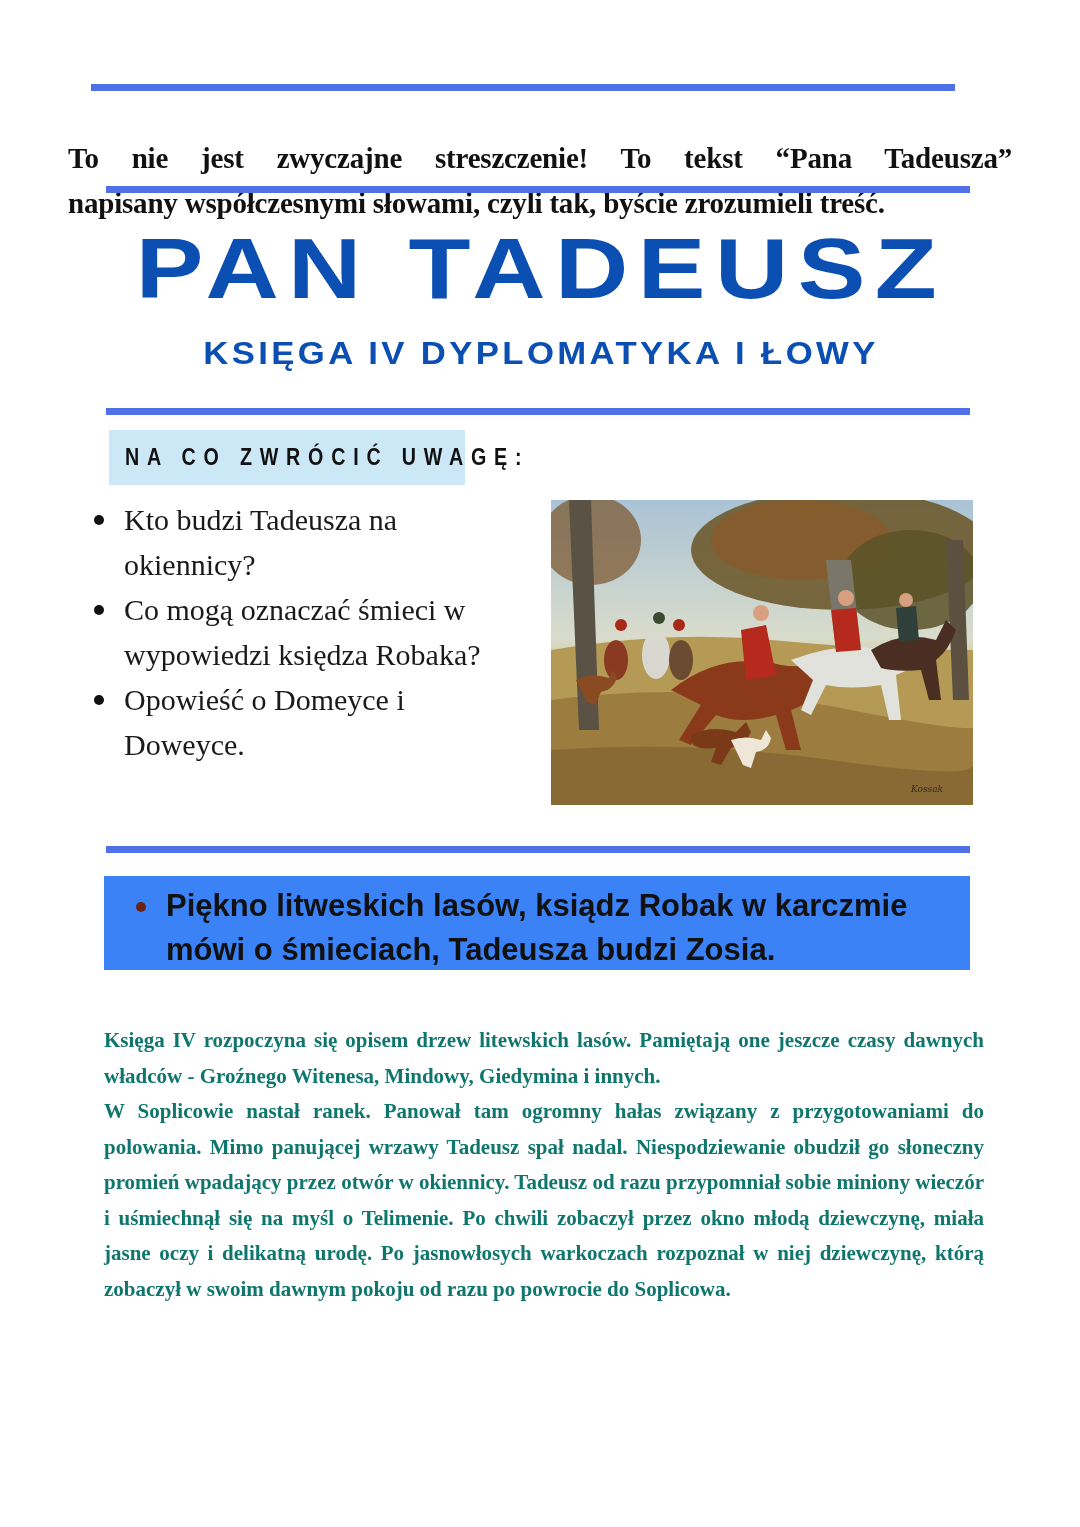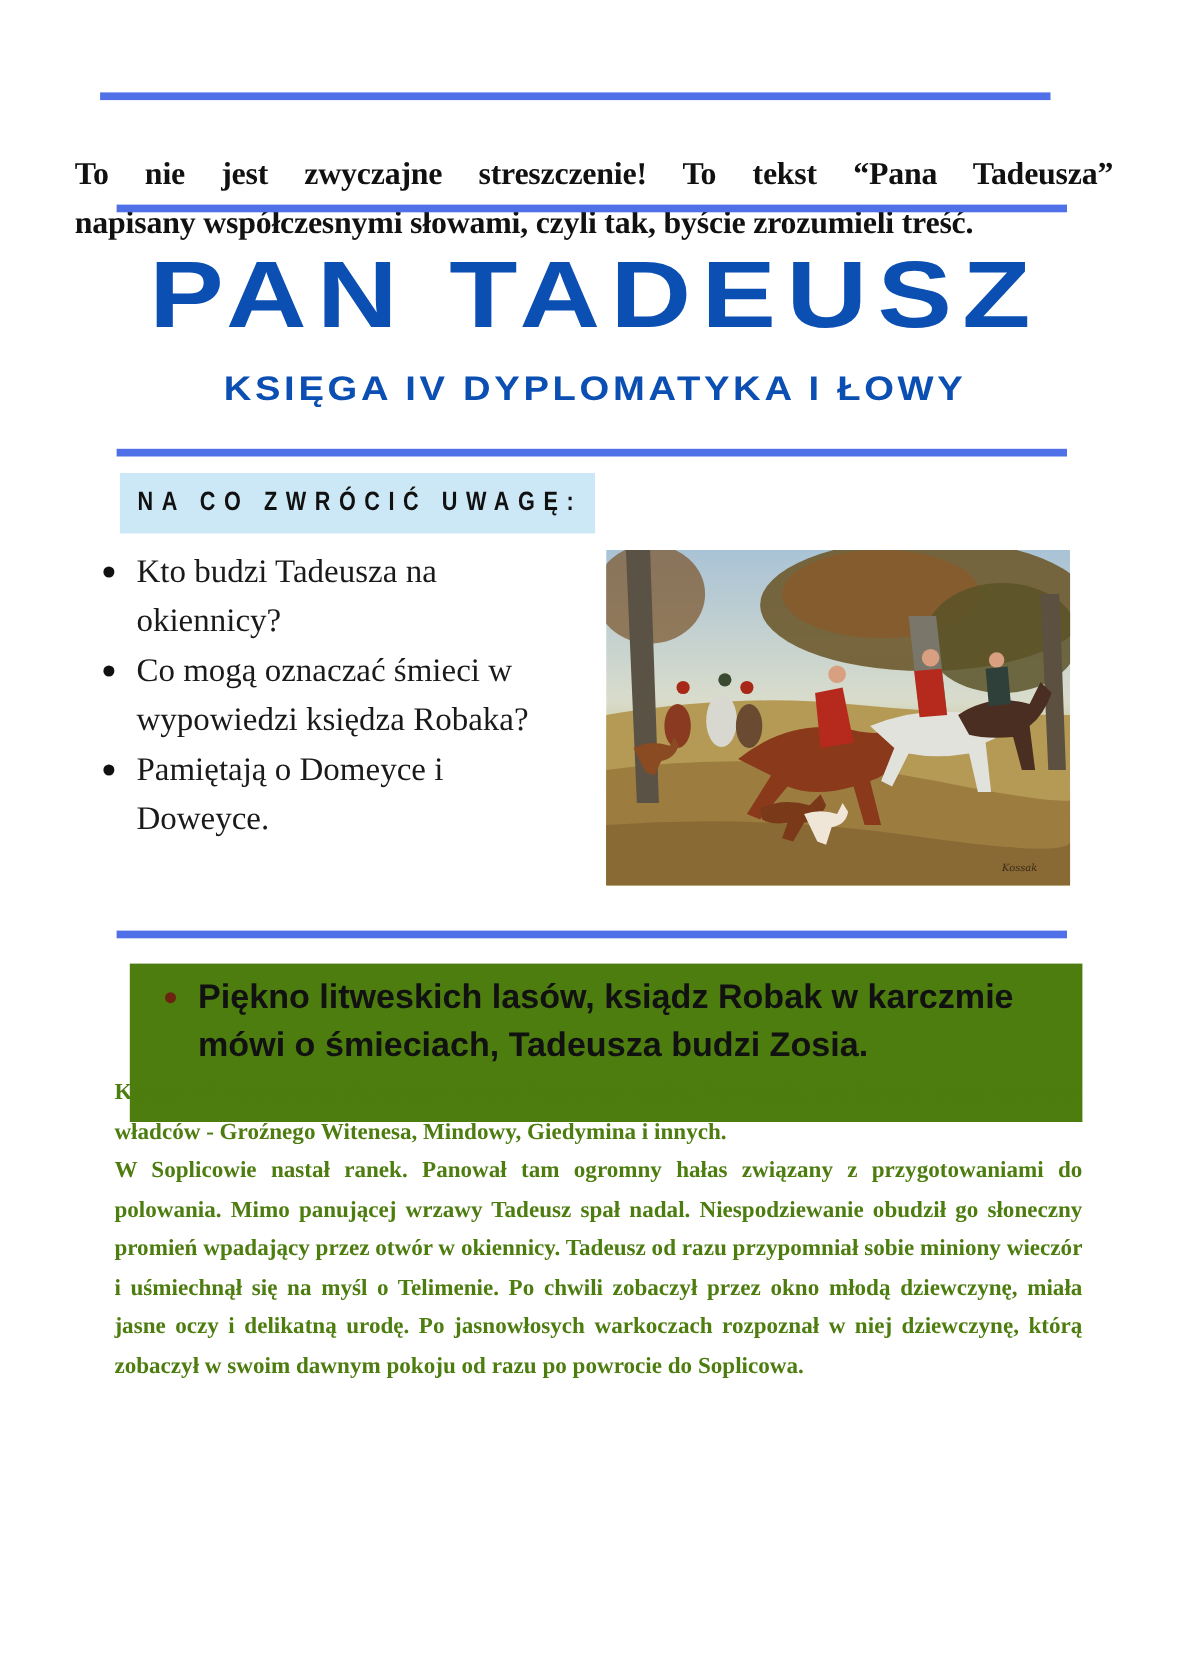--- a/index.html
+++ b/index.html
@@ -9,34 +9,34 @@
   #rule2 { left: 106px; top: 186px; width: 864px; }
   #rule3 { left: 106px; top: 408px; width: 864px; }
   #rule4 { left: 106px; top: 846px; width: 864px; }
 
   .intro { position: absolute; left: 68px; top: 96px; width: 944px; font-family: "Liberation Serif", serif; font-weight: bold; font-size: 29px; line-height: 45px; text-align: justify; text-align-last: left; color: #111; letter-spacing: -0.2px; }
   .intro .l1 { display: block; text-align: justify; text-align-last: justify; margin-top: 40px; }
 
   .title { position: absolute; left: 84px; top: 222px; width: 914px; font-family: "Liberation Sans", sans-serif; font-weight: bold; font-size: 86px; line-height: 92px; color: #0b4fb3; letter-spacing: 8px; text-align: center; transform: scaleX(1.18); transform-origin: center; }
   .subtitle { position: absolute; left: 84px; top: 335px; width: 914px; font-family: "Liberation Sans", sans-serif; font-weight: bold; font-size: 31px; line-height: 38px; color: #0b4fb3; letter-spacing: 3px; text-align: center; transform: scaleX(1.12); transform-origin: center; }
 
-  .attention { position: absolute; left: 109px; top: 430px; width: 432px; height: 55px; background: #cce8f6; }
+  .attention { position: absolute; left: 109px; top: 430px; width: 356px; height: 55px; background: #cce8f6; }
   .attention span { position: absolute; left: 16px; top: 10px; font-family: "Liberation Sans", sans-serif; font-weight: bold; font-size: 24px; line-height: 34px; letter-spacing: 9.5px; color: #111; transform: scaleX(0.82); transform-origin: left center; white-space: nowrap; }
 
   .qlist { position: absolute; left: 90px; top: 497px; width: 430px; margin: 0; padding: 0; list-style: none; font-family: "Liberation Serif", serif; font-size: 30px; line-height: 45px; color: #1a1a1a; }
   .qlist li { position: relative; padding-left: 34px; }
   .qlist li .dot { position: absolute; left: 4px; top: 18px; width: 10px; height: 10px; border-radius: 50%; background: #111; }
 
   .painting { position: absolute; left: 551px; top: 500px; width: 422px; height: 381px; overflow: hidden; }
 
-  .summary { position: absolute; left: 118px; top: 876px; width: 866px; height: 144px; background: #4d7c0f; }
+  .summary { position: absolute; left: 104px; top: 876px; width: 866px; height: 94px; background: #3b82f6; }
   .summary .dot { position: absolute; left: 32px; top: 26px; width: 10px; height: 10px; border-radius: 50%; background: #6b2410; }
   .summary .text { position: absolute; left: 62px; top: 8px; width: 800px; font-family: "Liberation Sans", sans-serif; font-weight: bold; font-size: 31px; line-height: 44px; color: #111; }
 
-  .body { position: absolute; left: 104px; top: 975px; width: 880px; font-family: "Liberation Serif", serif; font-weight: bold; font-size: 21px; line-height: 35.5px; color: #4d7c0f; }
+  .body { position: absolute; left: 104px; top: 1023px; width: 880px; font-family: "Liberation Serif", serif; font-weight: bold; font-size: 21px; line-height: 35.5px; color: #0f766e; }
   .body p { margin: 0; text-align: justify; }
 </style>
 </head>
 <body>
 
 <div class="rule" id="rule1"></div>
 
 <div class="intro">
   <span class="l1">To nie jest zwyczajne streszczenie! To tekst “Pana Tadeusza”</span>
   <span>napisany współczesnymi słowami, czyli tak, byście zrozumieli treść.</span>
@@ -49,21 +49,21 @@
 
 <div class="rule" id="rule3"></div>
 
 <div class="attention">
   <span>NA CO ZWRÓCIĆ UWAGĘ:</span>
 </div>
 
 <ul class="qlist">
   <li><span class="dot"></span><span>Kto budzi Tadeusza na okiennicy?</span></li>
   <li><span class="dot"></span><span>Co mogą oznaczać śmieci w wypowiedzi księdza Robaka?</span></li>
-  <li><span class="dot"></span><span>Pamiętają o Domeyce i Doweyce.</span></li>
+  <li><span class="dot"></span><span>Opowieść o Domeyce i Doweyce.</span></li>
 </ul>
 
 <div class="painting">
   <svg width="422" height="305" viewBox="0 0 422 305" xmlns="http://www.w3.org/2000/svg">
     <defs>
       <linearGradient id="sky" x1="0" y1="0" x2="0" y2="1">
         <stop offset="0" stop-color="#a9c3d6"></stop>
         <stop offset="0.45" stop-color="#d9dccb"></stop>
         <stop offset="0.6" stop-color="#c9c08a"></stop>
         <stop offset="1" stop-color="#a88a4a"></stop>

